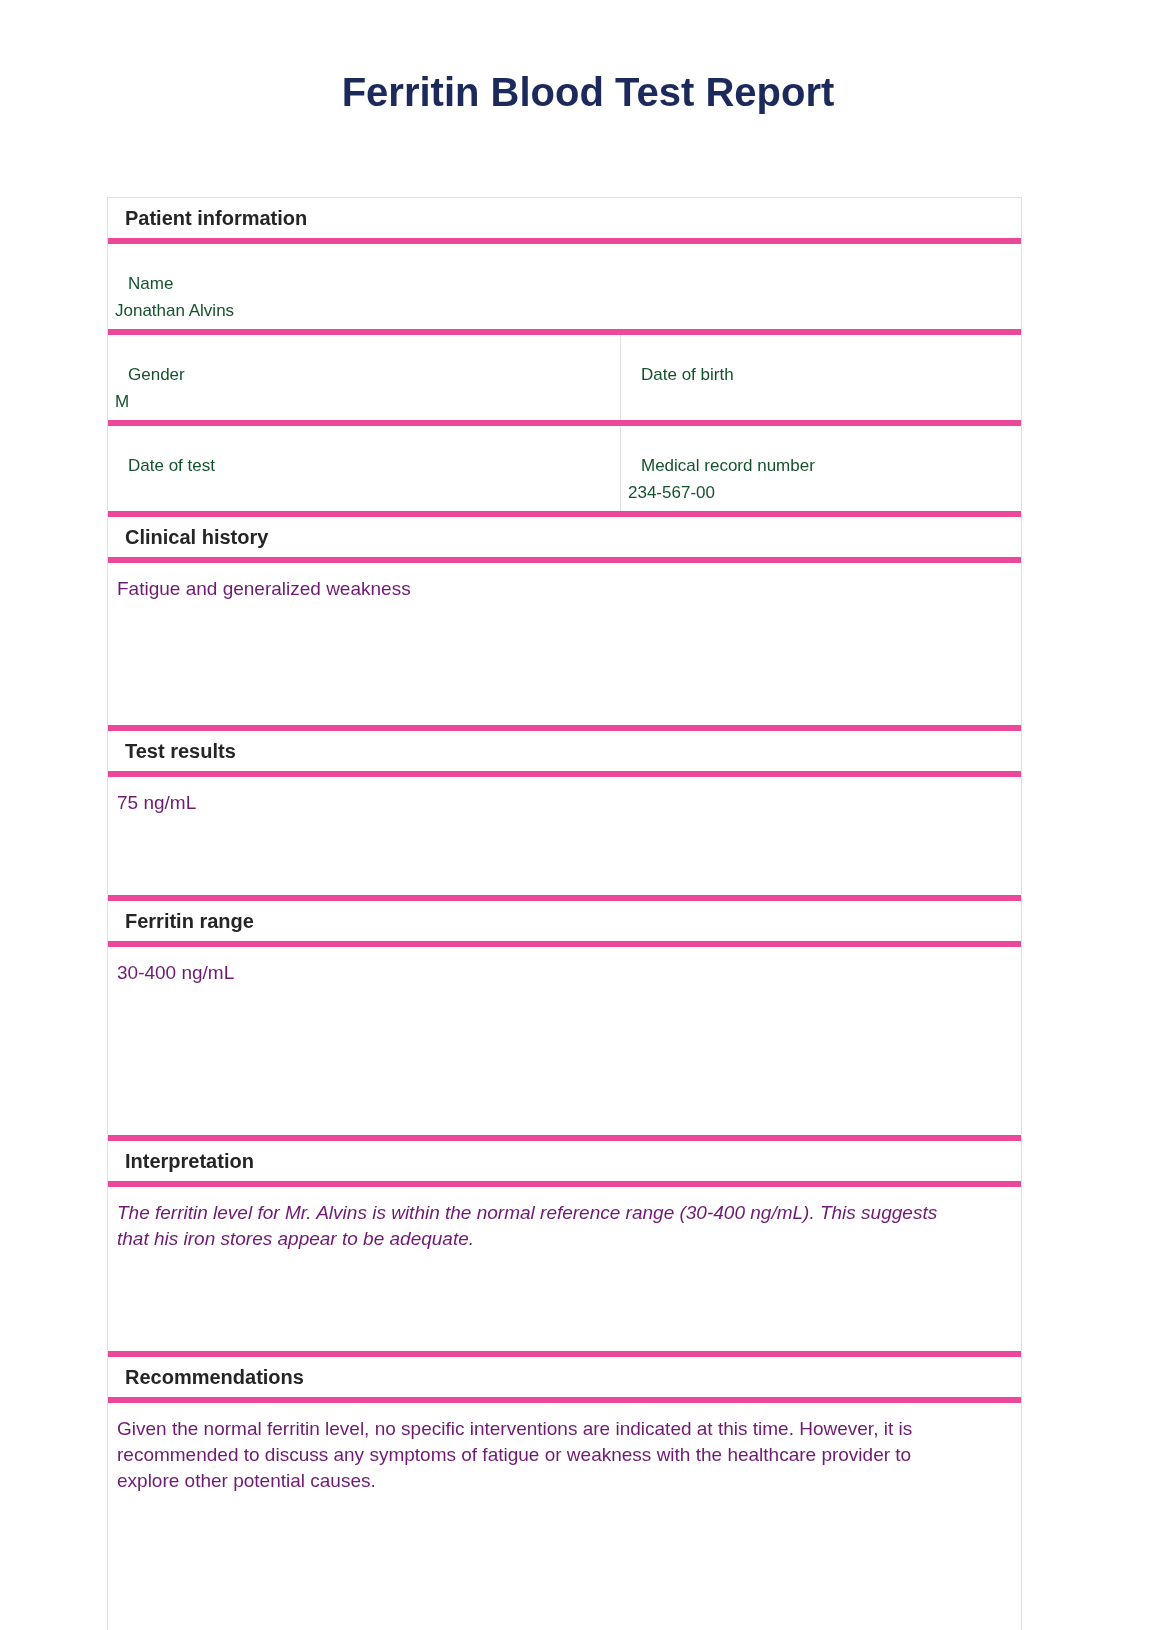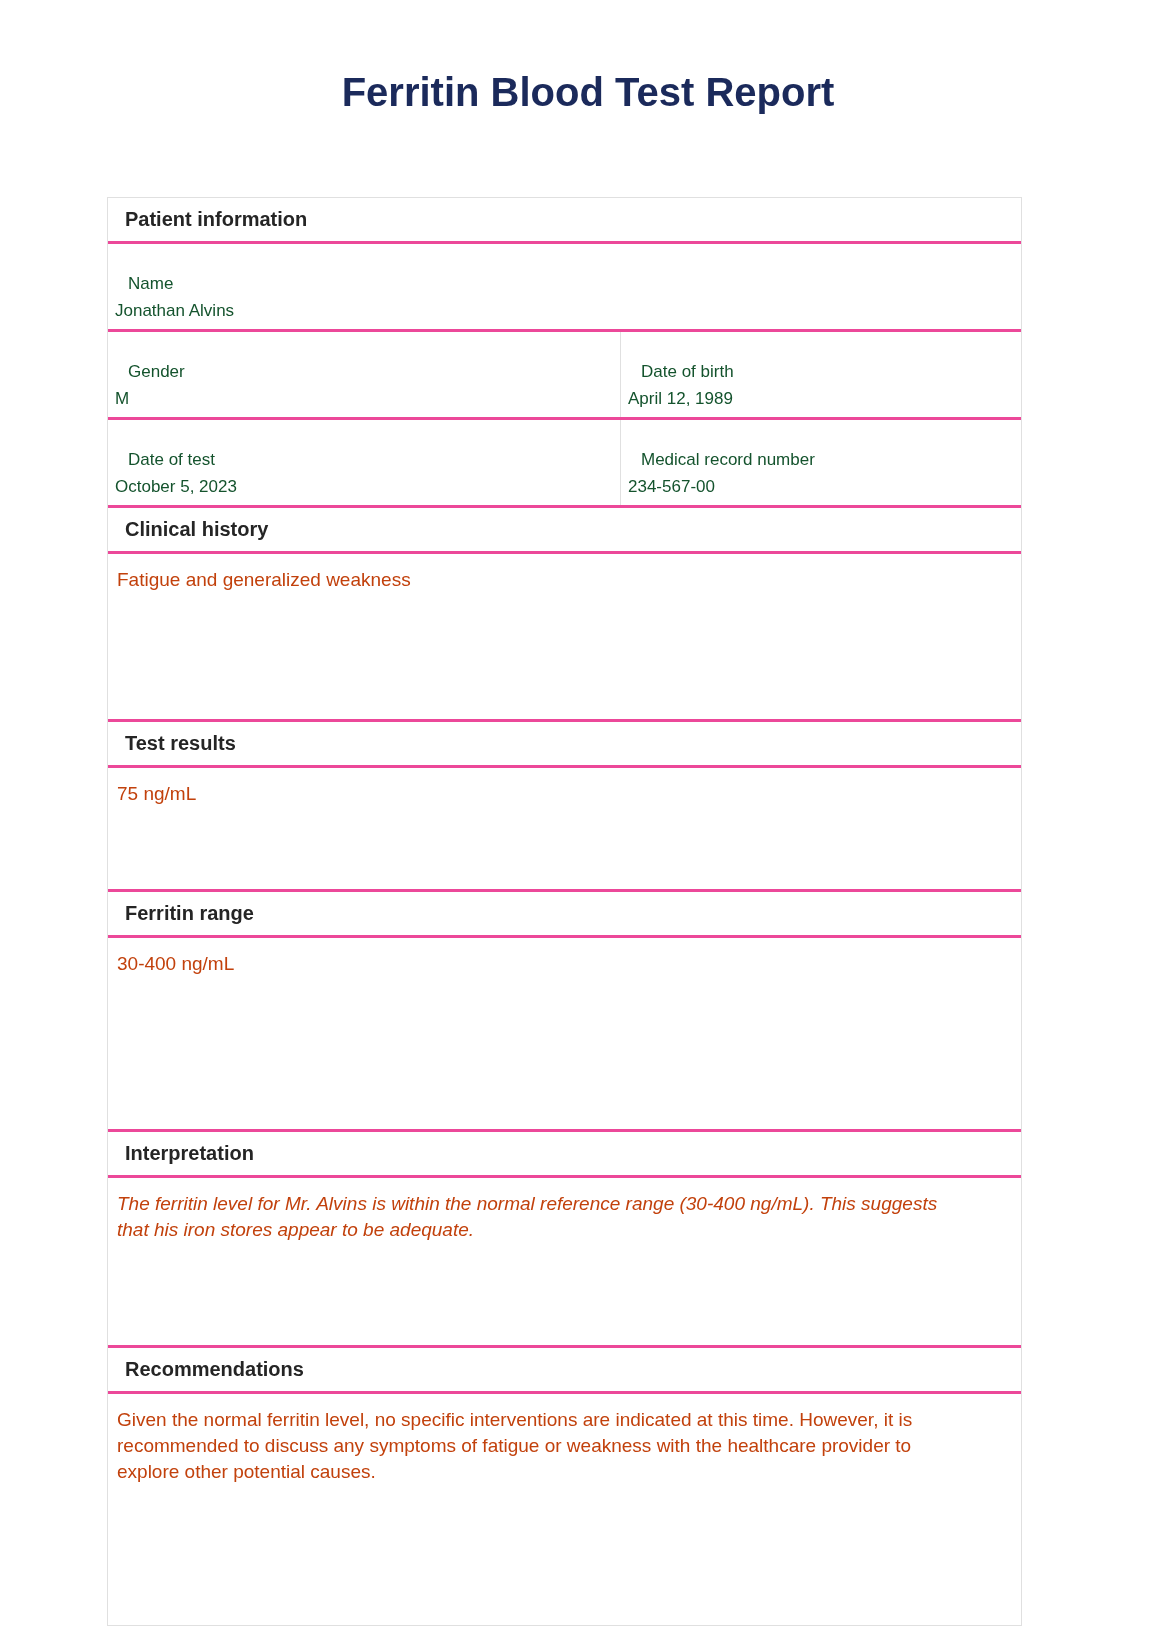--- a/index.html
+++ b/index.html
@@ -29,21 +29,21 @@
     position: absolute;
     left: 107px;
     top: 197px;
     width: 915px;
     border: 1px solid #e0e0e0;
     box-sizing: border-box;
     background: #ffffff;
   }
   .row {
     box-sizing: border-box;
-    border-bottom: 3px solid #ec4899;
+    border-bottom: 6px solid #ec4899;
   }
   .row:last-child { border-bottom: none; }
   .row.header-row {
     min-height: 46px;
     display: flex;
     align-items: center;
     padding-left: 17px;
     font-size: 20px;
     font-weight: bold;
     color: #252525;
@@ -71,21 +71,21 @@
     margin-top: 7px;
   }
   .row.name-row { min-height: 74px; }
   .row.gender-dob-row { min-height: 73px; }
   .row.test-mrn-row { min-height: 72px; }
   .content-cell {
     box-sizing: border-box;
     padding: 13px 70px 10px 9px;
     font-size: 19px;
     line-height: 1.38;
-    color: #c2410c;
+    color: #701a75;
   }
   .content-clinical { min-height: 168px; }
   .content-results { min-height: 124px; }
   .content-range { min-height: 194px; }
   .content-interpretation { min-height: 170px; font-style: italic; }
   .content-recommendations { min-height: 231px; }
 </style>
 </head>
 <body>
 
@@ -104,28 +104,26 @@
       </div>
     </div>
 
     <div class="row two-col gender-dob-row">
       <div class="cell">
         <div class="field-label">Gender</div>
         <div class="field-value">M</div>
       </div>
       <div class="cell">
         <div class="field-label">Date of birth</div>
-        <div class="field-value">April 12, 1989</div>
       </div>
     </div>
 
     <div class="row two-col test-mrn-row">
       <div class="cell">
         <div class="field-label">Date of test</div>
-        <div class="field-value">October 5, 2023</div>
       </div>
       <div class="cell">
         <div class="field-label">Medical record number</div>
         <div class="field-value">234-567-00</div>
       </div>
     </div>
 
     <div class="row header-row">Clinical history</div>
     <div class="row content-cell content-clinical">Fatigue and generalized weakness</div>
 

